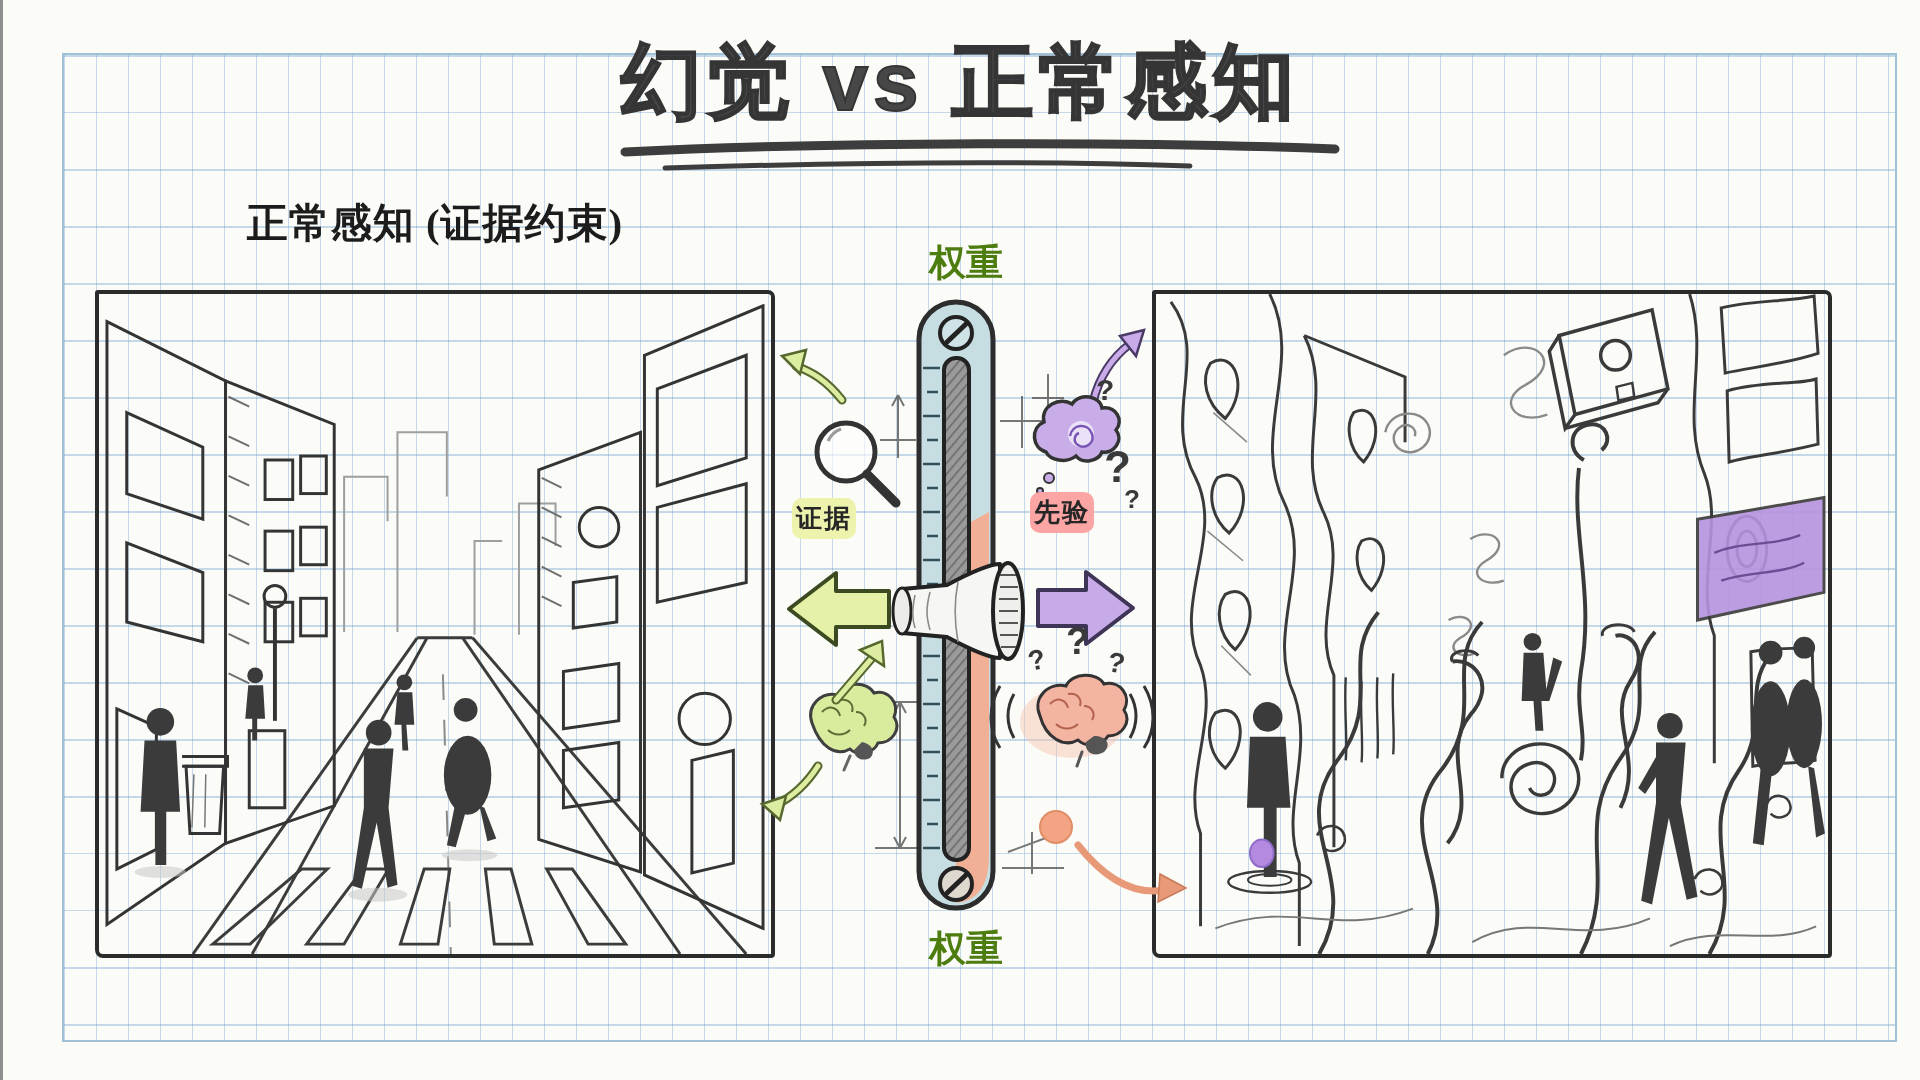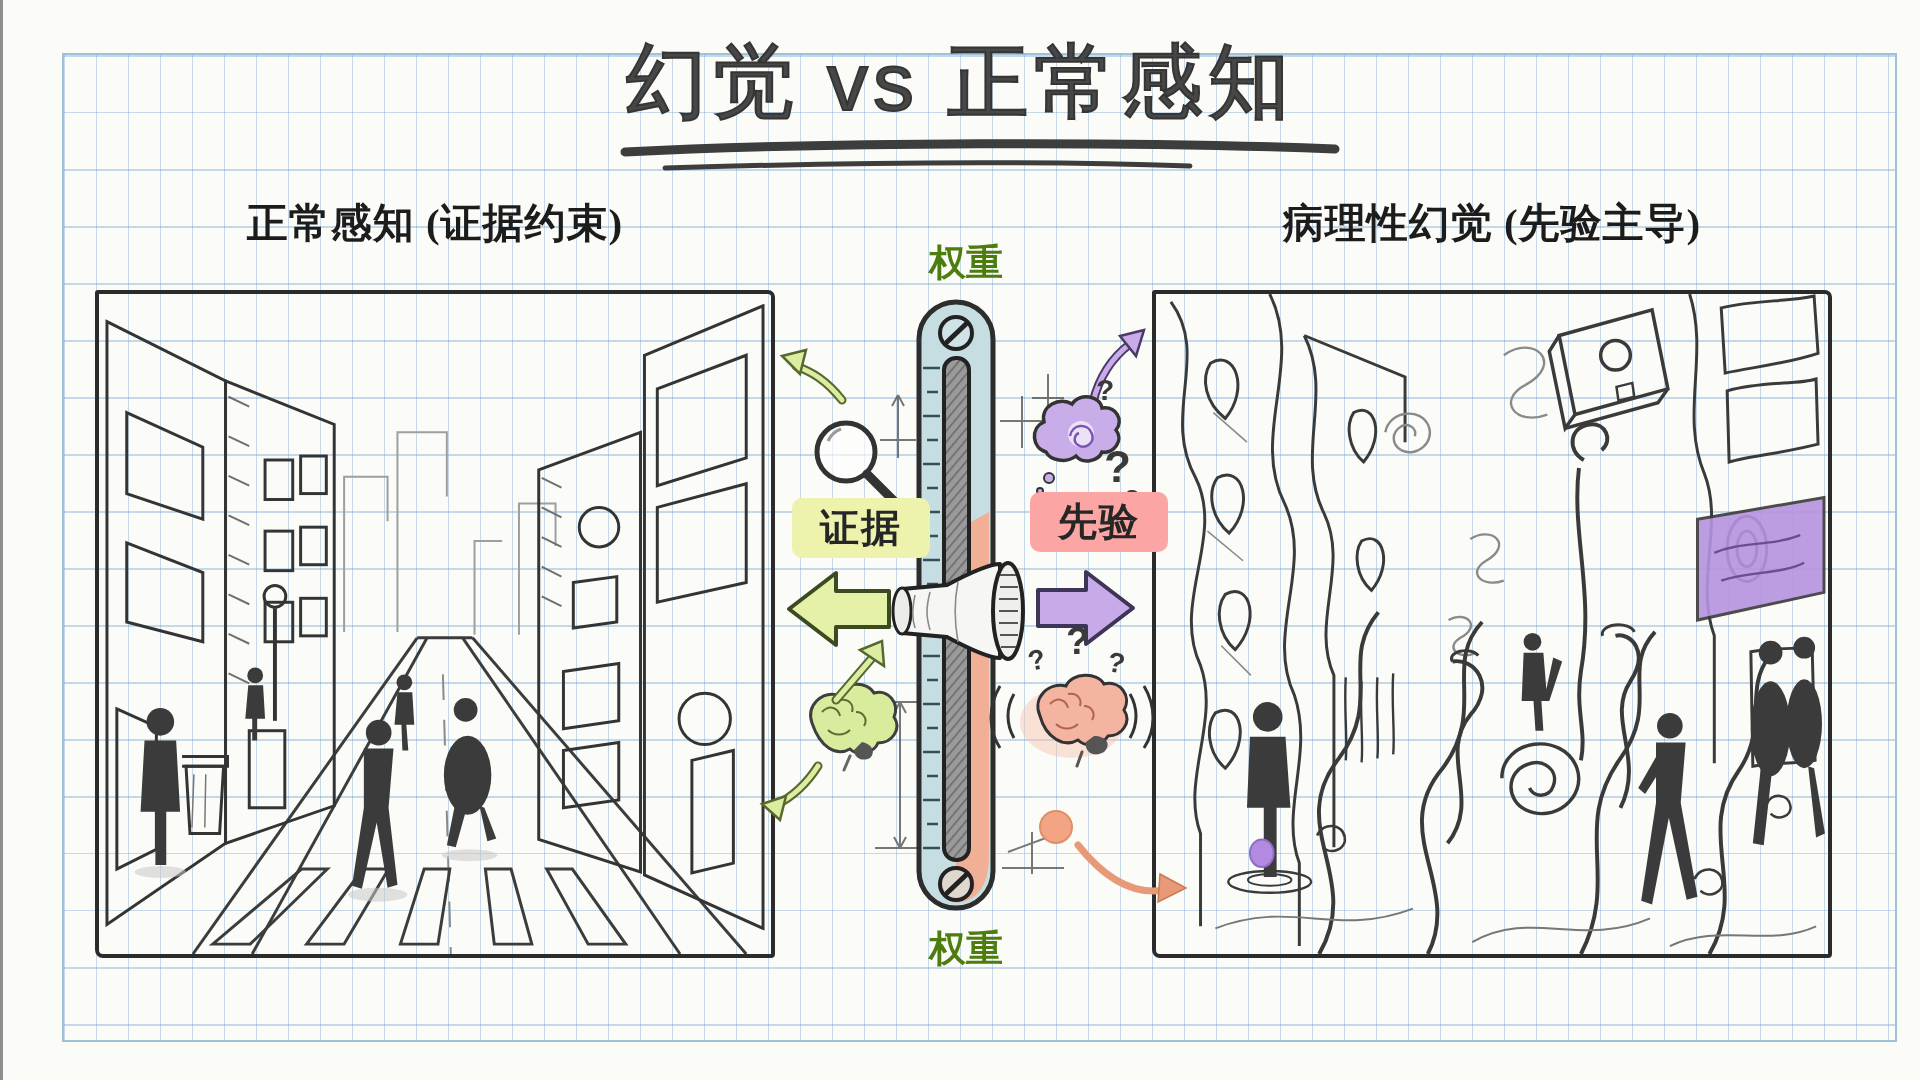--- a/index.html
+++ b/index.html
@@ -5,58 +5,57 @@
   html,body{margin:0;padding:0;background:#e8e8e8;}
   .stage{position:relative;width:1920px;height:1080px;background:#fbfbf8;overflow:hidden;
          font-family:"Liberation Sans",sans-serif;}
   .edge-strip{position:absolute;left:0;top:0;width:3px;height:1080px;background:#8f8f8f;}
   .grid{position:absolute;left:62px;top:53px;width:1831px;height:985px;
         border:2px solid #9fc2d8;
         background-image:
           repeating-linear-gradient(to right, rgba(110,160,205,.38) 0 1.5px, transparent 1.5px 32px),
           repeating-linear-gradient(to bottom, rgba(110,160,205,.38) 0 1.5px, transparent 1.5px 57px);}
   .title{position:absolute;left:0;top:28px;width:1920px;text-align:center;
-         font-size:82px;font-weight:400;color:#474747;letter-spacing:5px;
+         font-size:82px;font-weight:700;color:#474747;letter-spacing:5px;
          -webkit-text-stroke:2px #353535;}
   .underline-svg{position:absolute;left:600px;top:136px;}
   .panel-label{position:absolute;top:196px;width:680px;text-align:center;
                font-size:41px;font-weight:600;color:#1c1c1c;letter-spacing:1px;font-family:Liberation Serif, serif;}
   .panel-label.left{left:95px;}
   .panel-label.right{left:1152px;}
   .panel{position:absolute;top:290px;width:680px;height:668px;
          border:4px solid #2b2b2b;border-radius:3px 7px 4px 8px;box-sizing:border-box;}
   .panel.left{left:95px;}
   .panel.right{left:1152px;}
   .panel svg{position:absolute;left:0;top:0;}
   .overlay{position:absolute;left:0;top:0;z-index:4;pointer-events:none;}
   .weight-label{position:absolute;left:914px;width:104px;text-align:center;z-index:6;
                 font-size:37px;font-weight:600;color:#4d7c0f;}
   .weight-label.top{top:238px;}
   .weight-label.bottom{top:924px;}
-  .tag{position:absolute;z-index:6;font-size:39px;font-weight:600;color:#262626;
-       padding:3px 28px;border-radius:10px;letter-spacing:2px;}
+  .tag{position:absolute;z-index:6;font-size:26px;font-weight:600;color:#262626;
+       padding:3px 4px;border-radius:10px;letter-spacing:2px;}
   .tag.evidence{left:792px;top:498px;background:#edf2ad;}
   .tag.prior{left:1030px;top:492px;background:#fca5a5;}
   .q{font-weight:700;fill:#3a3a3a;font-family:"Liberation Sans",sans-serif;}
 </style>
 </head>
 <body>
 
 <div class="stage">
   <div class="edge-strip"></div>
   <div class="grid"></div>
 
   <div class="title">幻觉 vs 正常感知</div>
   <svg class="underline-svg" width="760" height="46">
     <path d="M25,16 C220,6 540,5 735,13" stroke="#3d3d3d" stroke-width="9" fill="none" stroke-linecap="round"></path>
     <path d="M65,32 C260,26 440,25 590,30" stroke="#3d3d3d" stroke-width="5" fill="none" stroke-linecap="round"></path>
   </svg>
 
   <div class="panel-label left">正常感知 (证据约束)</div>
-  <div class="panel-label right">病理性幻觉 (先验主导)</div>
 
   <div class="panel left">
     <svg viewBox="0 0 680 668" width="672" height="660">
       <g stroke="#9e9e9e" stroke-width="2" fill="none">
         <path d="M248,342 L248,185 L292,185 L292,230"></path>
         <path d="M302,342 L302,140 L352,140 L352,205"></path>
         <path d="M425,345 L425,212 L462,212 L462,255"></path>
         <path d="M380,345 L380,250 L408,250"></path>
       </g>
       <g stroke="#3c3c3c" stroke-width="3" fill="none">

